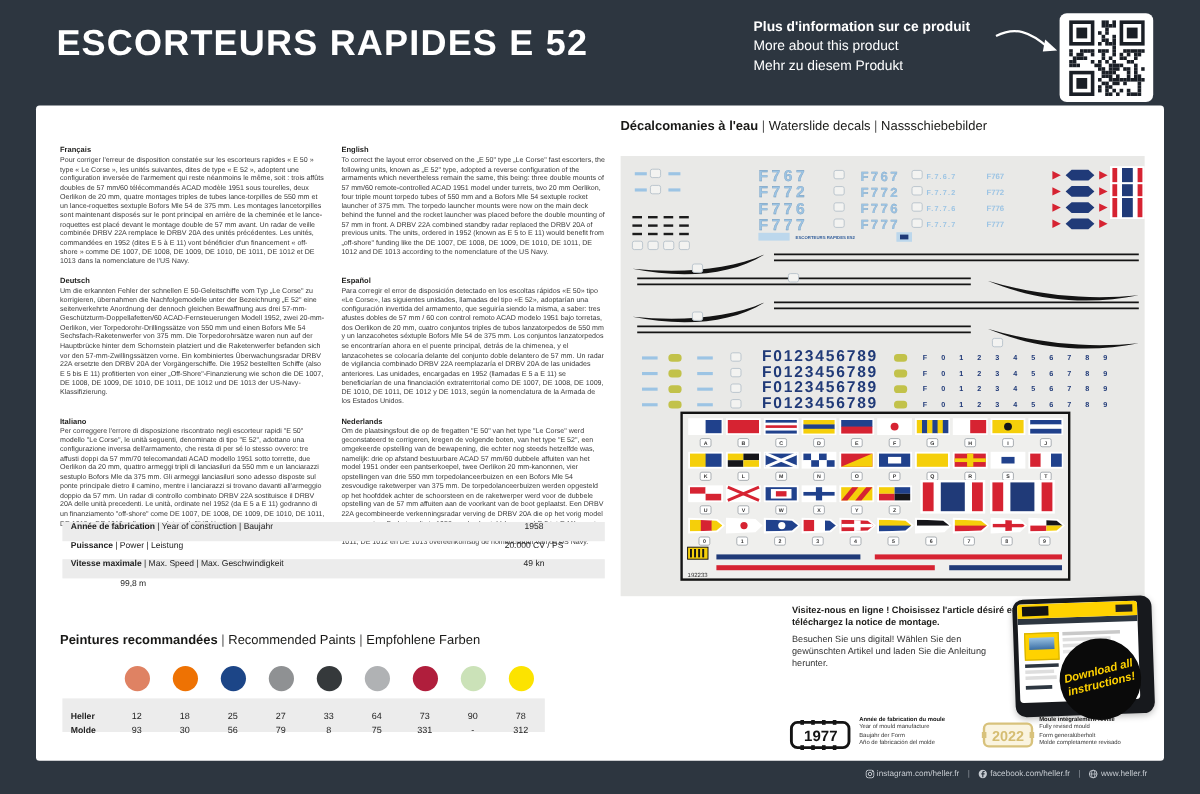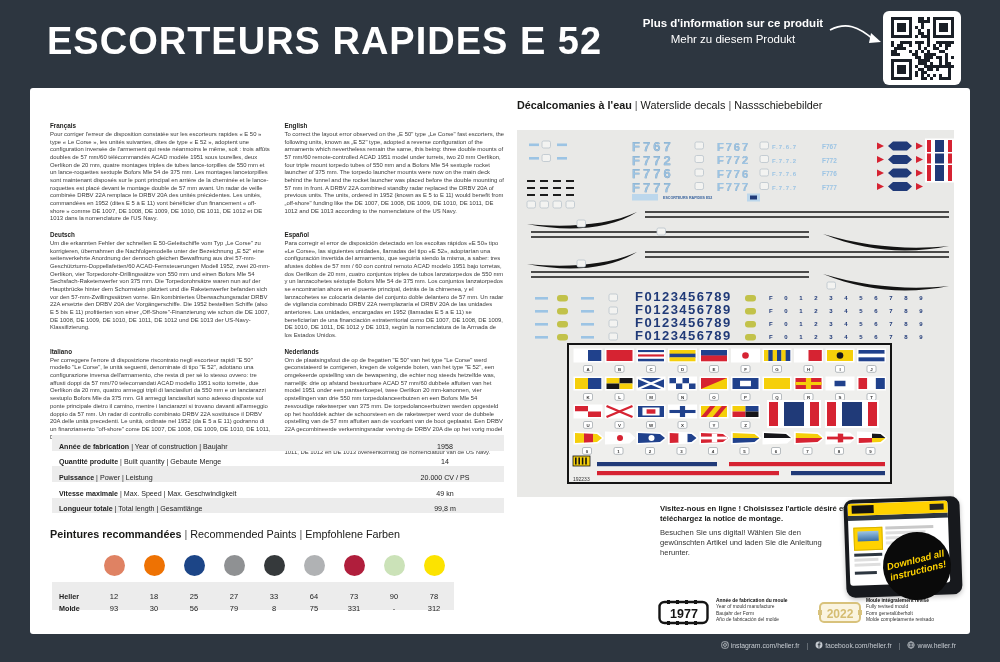--- a/index.html
+++ b/index.html
@@ -1,30 +1,30 @@
 <!DOCTYPE html>
 <html><head>
 <meta charset="utf-8">
 <style>
   html,body{margin:0;padding:0}
   body{width:1000px;height:662px;background:#2d3640;font-family:"Liberation Sans",sans-serif;position:relative;overflow:hidden}
   .abs{position:absolute}
-  #page-title{left:47px;top:20px;font-size:38px;font-weight:800;color:#ffffff;letter-spacing:1px}
-  #more-info{left:628px;top:15px;width:210px;text-align:center;color:#ffffff;font-size:11.5px;line-height:16px}
+  #page-title{left:47px;top:20px;font-size:30px;font-weight:800;color:#ffffff;letter-spacing:1px}
+  #more-info{left:628px;top:15px;width:210px;color:#ffffff;font-size:11.5px;line-height:16px}
   #more-info .mi1{font-weight:bold}
   #qr-box{left:883px;top:11px;width:78px;height:74px;background:#ffffff;border-radius:6px;display:flex;align-items:center;justify-content:center}
   #panel{left:30px;top:88px;width:940px;height:546px;background:#ffffff;border-radius:3px}
   #panel .sec-h{position:absolute;font-size:10.8px;color:#191917;white-space:nowrap}
   .sec-h .hb{font-weight:bold}
   .sec-h .sep{color:#555;font-weight:300;padding:0 3px}
   #langs{position:absolute;left:20px;top:34px;width:455px;display:grid;grid-template-columns:1fr 1fr;column-gap:14px;row-gap:8px}
   .lang-name{font-size:6.3px;font-weight:bold;color:#1d1d1b;margin-bottom:2px}
   .lang-text{font-size:5.9px;line-height:1.3;color:#3a3a3a}
   #specs{position:absolute;left:22px;top:347px;width:452px}
-  .spec-row{display:flex;align-items:flex-end;height:15.7px;font-size:7.1px;color:#222}
+  .spec-row{display:flex;align-items:flex-start;height:15.7px;font-size:7.1px;color:#222}
   .spec-row:nth-child(odd){background:#ececec}
   .spec-label{flex:1;padding-left:7px}
   .spec-label b{font-weight:bold}
   .spec-value{width:118px;text-align:center}
   #paints-h{left:20px;top:440px}
   .paint-grid{position:absolute;left:22px;display:grid;grid-template-columns:42px repeat(9,40px);align-items:center}
   #paint-circles{top:463px;height:29px}
   #paint-heller{top:494px;height:28px;background:#ececec;font-size:7.5px}
   #paint-revell{top:512px;height:16px;font-size:7.5px}
   .pc{width:21px;height:21px;border-radius:50%;margin:0 auto}
@@ -55,20 +55,21 @@
   #footer .fsep{color:#8d949c;padding:0 2px}
   #footer .flink{display:flex;align-items:center;gap:2px}
 </style>
 </head>
 <body>
 
 <div class="abs" id="page-title">ESCORTEURS RAPIDES E 52</div>
 
 <div class="abs" id="more-info">
   <div class="mi1">Plus d'information sur ce produit</div>
+  <div>More about this product</div>
   <div>Mehr zu diesem Produkt</div>
 </div>
 
 <svg class="abs" style="left:828px;top:18px" width="56" height="34">
   <path d="M2,12 C18,4 30,8 46,22" stroke="#ffffff" stroke-width="1.8" fill="none"></path>
   <polygon points="43,15 53,24 41,25" fill="#ffffff"></polygon>
 </svg>
 
 <div class="abs" id="qr-box">
   <svg id="qr-svg" width="64" height="64">
@@ -246,33 +247,28 @@
         <div class="lang-text">Om de plaatsingsfout die op de fregatten "E 50" van het type "Le Corse" werd geconstateerd te corrigeren, kregen de volgende boten, van het type "E 52", een omgekeerde opstelling van de bewapening, die echter nog steeds hetzelfde was, namelijk: drie op afstand bestuurbare ACAD 57 mm/60 dubbele affuiten van het model 1951 onder een pantserkoepel, twee Oerlikon 20 mm-kanonnen, vier opstellingen van drie 550 mm torpedolanceerbuizen en een Bofors Mle 54 zesvoudige raketwerper van 375 mm. De torpedolanceerbuizen werden opgesteld op het hoofddek achter de schoorsteen en de raketwerper werd voor de dubbele opstelling van de 57 mm affuiten aan de voorkant van de boot geplaatst. Een DRBV 22A gecombineerde verkenningsradar verving de DRBV 20A die op het vorig model was voorzien. De boten die in 1952 werden besteld (genaamd E 5 tot E 11) genoten van een "off-shore" financiering, als de DE 1007, DE 1008, DE 1009, DE 1010, DE 1011, DE 1012 en DE 1013 overeenkomstig de nomenclatuur van de US Navy.</div>
       </div>
     </div>
 
   <div id="specs">
       <div class="spec-row">
         <div class="spec-label"><b>Année de fabrication</b> | Year of construction | Baujahr</div>
         <div class="spec-value">1958</div>
       </div>
       <div class="spec-row">
-        <div class="spec-label"><b>Quantité produite</b> | Built quantity | Gebaute Menge</div>
-        <div class="spec-value">14</div>
-      </div>
-      <div class="spec-row">
         <div class="spec-label"><b>Puissance</b> | Power | Leistung</div>
         <div class="spec-value">20.000 CV / PS</div>
       </div>
       <div class="spec-row">
         <div class="spec-label"><b>Vitesse maximale</b> | Max. Speed | Max. Geschwindigkeit</div>
         <div class="spec-value">49 kn</div>
       </div>
       <div class="spec-row">
-        <div class="spec-label"><b>Longueur totale</b> | Total length | Gesamtlänge</div>
         <div class="spec-value">99,8 m</div>
       </div>
     </div>
 
   <div class="sec-h" id="paints-h">
     <span class="hb">Peintures recommandées</span><span class="sep">|</span><span>Recommended Paints</span><span class="sep">|</span><span>Empfohlene Farben</span>
   </div>
   <div class="paint-grid" id="paint-circles">
       <div class=""></div>
       <div class="pc" style="background: rgb(223, 130, 99);"></div>

